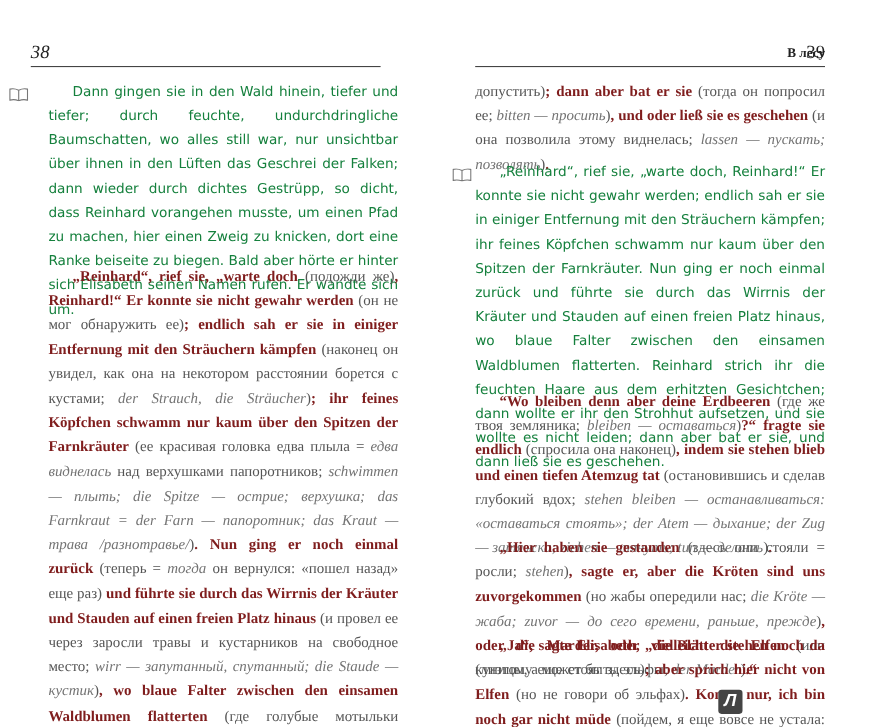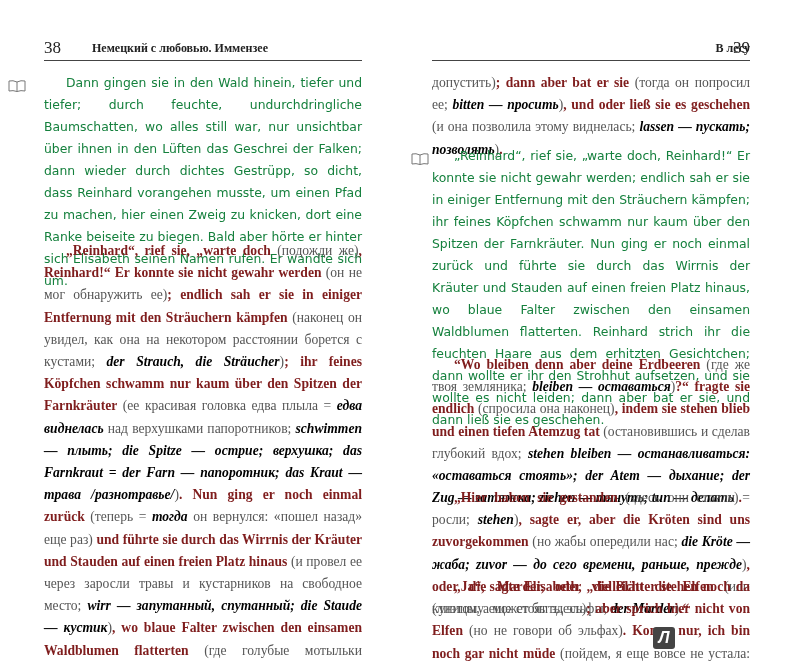--- a/index.html
+++ b/index.html
@@ -1,43 +1,42 @@
 <!DOCTYPE html>
 <html><head>
 <meta charset="utf-8">
 <style>
   html,body{margin:0;padding:0;}
   body{width:800px;height:661px;background:#fff;position:relative;overflow:hidden;color:#222;}
   .page{position:absolute;top:0;width:400px;height:661px;}
   .left{left:0;}
   .right{left:400px;}
   .hdr{position:absolute;top:40px;height:20px;font-family:"Liberation Serif",serif;}
-  .left .hdr{left:44px;width:318px;border-bottom:1.5px solid #444;}
+  .left .hdr{left:28px;width:318px;border-bottom:1.5px solid #444;font-style:italic;}
   .right .hdr{left:32px;width:318px;border-bottom:1.5px solid #444;}
   .pnum{position:absolute;top:-2px;font-size:17px;color:#222;}
   .left .pnum{left:0;}
   .right .pnum{right:0;}
   .run{position:absolute;top:1px;font-size:12px;font-weight:bold;left:0;right:0;text-align:right;}
   .left .run{text-align:left;padding-left:48px;}
   .sans{position:absolute;font-family:"DejaVu Sans",sans-serif;font-size:12.4px;line-height:22px;color:#15803d;text-align:justify;}
   .ser{position:absolute;font-family:"Liberation Serif",serif;font-size:13.6px;line-height:22.2px;color:#555;text-align:justify;hyphens:manual;}
   .ser b{color:#7f1d1d;}
-  .ser i{color:#000000;font-weight:bold;}
+  .ser i{color:#737373;}
   .indent{text-indent:22px;}
   .book{position:absolute;width:18px;height:12px;}
   .book svg{display:block;}
   .logo{position:absolute;left:653px;top:627px;width:22px;height:22px;background:#444;border-radius:3px;color:#fff;font-family:"Liberation Sans",sans-serif;font-weight:bold;font-style:italic;font-size:16px;line-height:22px;text-align:center;}
 </style>
 </head>
 <body>
 
 <div class="page left">
   <div class="hdr">
     <span class="pnum">38</span>
-    <span class="run">Немецкий с любовью. Иммензее</span>
   </div>
   <div class="book" style="left:8px;top:80px;">
     <svg width="18" height="12" viewBox="0 0 18 12">
         <path d="M1 1 Q5 0 9 2 Q13 0 17 1 V11 Q13 10 9 11.5 Q5 10 1 11 Z M9 2 V11.5" fill="none" stroke="#777" stroke-width="1"></path>
       </svg>
   </div>
   <div class="sans indent" style="left:44px;top:72px;width:318px;">Dann gingen sie in den Wald hinein, tiefer und tiefer; durch feuchte, undurchdringliche Baumschatten, wo alles still war, nur unsichtbar über ihnen in den Lüften das Geschrei der Falken; dann wieder durch dichtes Gestrüpp, so dicht, dass Reinhard vorangehen musste, um einen Pfad zu machen, hier einen Zweig zu knicken, dort eine Ranke beiseite zu biegen. Bald aber hörte er hinter sich Elisabeth seinen Namen rufen. Er wandte sich um.</div>
   <div class="ser indent" style="left:44px;top:240px;width:318px;"><b>„Reinhard“, rief sie, „warte doch</b><span> (подожди же)</span><b>, Rein­hard!“ Er konnte sie nicht gewahr werden</b><span> (он не мог об­наружить ее)</span><b>; endlich sah er sie in einiger Entfernung mit den Sträuchern kämpfen</b><span> (наконец он увидел, как она на некотором расстоянии борется с кустами; </span><i>der Strauch, die Sträucher</i><span>)</span><b>; ihr feines Köpfchen schwamm nur kaum über den Spitzen der Farnkräuter</b><span> (ее красивая головка едва плыла = </span><i>едва виднелась</i><span> над верхушками папоротников; </span><i>schwimmen — плыть; die Spitze — острие; верхушка; das Farnkraut = der Farn — папоротник; das Kraut — трава /разнотравье/</i><span>)</span><b>. Nun ging er noch einmal zurück</b><span> (теперь = </span><i>тогда</i><span> он вернулся: «пошел назад» еще раз)</span><b> und führte sie durch das Wirrnis der Kräuter und Stauden auf einen frei­en Platz hinaus</b><span> (и провел ее через заросли травы и кустар­ников на свободное место; </span><i>wirr — запутанный, спутан­ный; die Staude — кустик</i><span>)</span><b>, wo blaue Falter zwischen den einsamen Waldblumen flatterten</b><span> (где голубые мотыльки порхали между одинокими лесными цветами; </span></div>
 </div>
 

